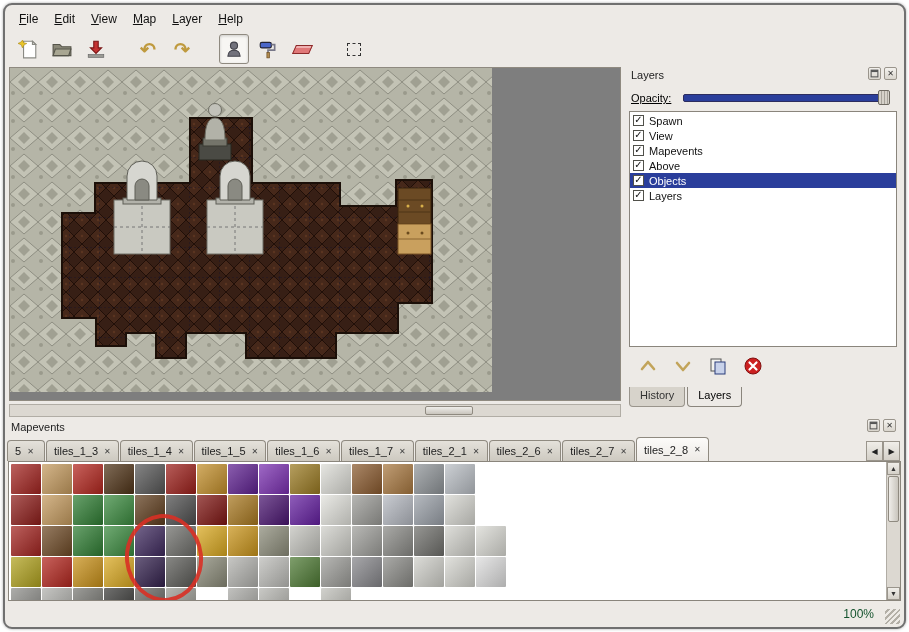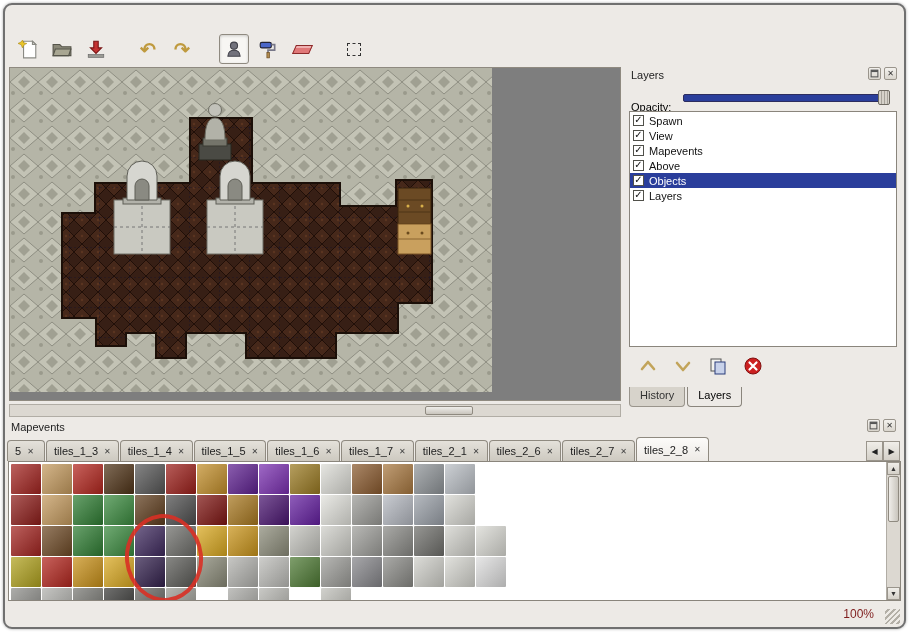--- a/index.html
+++ b/index.html
@@ -31,21 +31,21 @@
   
   .panel-title { font-size:11px; color:#222; }
   .mini-btn { width:13px; height:13px; display:flex; align-items:center; justify-content:center; border:1px solid #9a958c; background:linear-gradient(#f4f2ee,#d9d5cd); border-radius:2px; font-size:8px; color:#333; line-height:1; }
 
   
   .layers-panel { position:absolute; left:622px; top:62px; width:272px; height:340px; }
   .lp-titlebar { position:absolute; left:0; top:0; right:0; height:16px; display:flex; align-items:center; }
   .lp-titlebar .panel-title { margin-left:4px; }
   .panel-btns { position:absolute; right:2px; top:0; display:flex; gap:3px; }
   .opacity-row { position:absolute; left:4px; top:22px; right:4px; height:18px; }
-  .opacity-label { position:absolute; left:0; top:12px; font-size:11px;text-decoration:underline; }
+  .opacity-label { position:absolute; left:0; top:3px; font-size:11px;text-decoration:underline; }
   .slider { position:absolute; left:52px; right:8px; top:5px; height:8px; }
   .slider .track { position:absolute; inset:0; background:var(--accent); border:1px solid #2c2c5e; border-radius:2px; }
   .slider .handle { position:absolute; right:-3px; top:-4px; width:12px; height:15px; border:1px solid #6e6a62; background:repeating-linear-gradient(90deg,#d6d2ca 0 2px,#a7a39b 2px 3px); border-radius:2px; }
   .layer-list { position:absolute; left:2px; top:44px; right:2px; height:236px; background:#fff; border:1px solid #8a857c; overflow:hidden; padding-top:1px; }
   .layer-row { display:flex; align-items:center; height:15px; padding-left:3px; font-size:11px; color:#111; }
   .layer-row.selected { background:var(--accent); color:#fff; }
   .checkbox { width:11px; height:11px; background:#fff; border:1px solid #50504a; margin-right:5px; display:flex; align-items:center; justify-content:center; flex:none; }
   .checkbox span { font-size:10px; line-height:1; color:#101010; position:relative; top:-1px; }
   .lp-toolbar { position:absolute; left:10px; top:287px; height:24px; display:flex; align-items:center; gap:13px; }
   .lp-tool { width:22px; height:22px; display:flex; align-items:center; justify-content:center; }
@@ -66,29 +66,37 @@
   .ts-content { position:absolute; left:3px; right:3px; top:44px; height:140px; background:#fff; border:1px solid #8a857c; overflow:hidden; }
   .tiles-grid { position:absolute; left:2px; top:2px; display:grid; grid-template-columns:repeat(17,30px); grid-auto-rows:30px; gap:1px; }
   .tile { background-image:linear-gradient(135deg, rgba(255,255,255,.28), rgba(0,0,0,.22)); border-radius:1px; }
   .tile.empty { background:none; }
   .annotation-circle { position:absolute; left:116px; top:52px; width:78px; height:88px; border:4px solid var(--annot); border-radius:50%; transform:rotate(-6deg); opacity:.9; pointer-events:none; }
   .vscroll { position:absolute; right:0; top:0; bottom:0; width:14px; background:#dcd8d1; border-left:1px solid #b1ada5; }
   .vscroll .arr { position:absolute; left:0; width:13px; height:13px; display:flex; align-items:center; justify-content:center; font-size:7px; color:#333; background:linear-gradient(#f0eee9,#d4d0c8); border:1px solid #9a958c; }
   .vscroll .arr.up { top:0; }
   .vscroll .arr.down { bottom:0; }
   .vscroll .thumb { position:absolute; left:1px; top:14px; width:11px; height:46px; background:linear-gradient(90deg,#efede9,#c9c5bd); border:1px solid #8f8a80; border-radius:2px; }
-  .zoom-label { position:absolute; right:30px; bottom:6px; font-size:12px; color:#7f1d1d; }
+  .zoom-label { position:absolute; right:30px; bottom:6px; font-size:12px; color:#14532d; }
   .resize-grip { position:absolute; right:4px; bottom:3px; width:15px; height:15px; background:repeating-linear-gradient(135deg, transparent 0 2px, #b3afa7 2px 4px); }
 </style>
 </head>
 <body>
 
 <div class="stage">
   <div class="window">
 
+    <div class="menubar">
+      <span class="menu-item">File</span>
+      <span class="menu-item">Edit</span>
+      <span class="menu-item">View</span>
+      <span class="menu-item">Map</span>
+      <span class="menu-item">Layer</span>
+      <span class="menu-item">Help</span>
+    </div>
 
     <div class="toolbar">
       <div class="tb-btn">
         <svg width="20" height="20" viewBox="0 0 18 18">
             <path d="M5 2h8l3 3v12H5z" fill="#ffffff" stroke="#8a8a84"></path>
             <path d="M13 2l3 3h-3z" fill="#d8d8d2" stroke="#8a8a84"></path>
             <path d="M4 1l1.2 2.4L8 4 5.6 5.2 4 8 2.8 5.2 0 4l2.6-1.2z" fill="#e8c42a" stroke="#a8881a" stroke-width="0.5"></path>
           </svg>
       </div>
       <div class="tb-btn">

